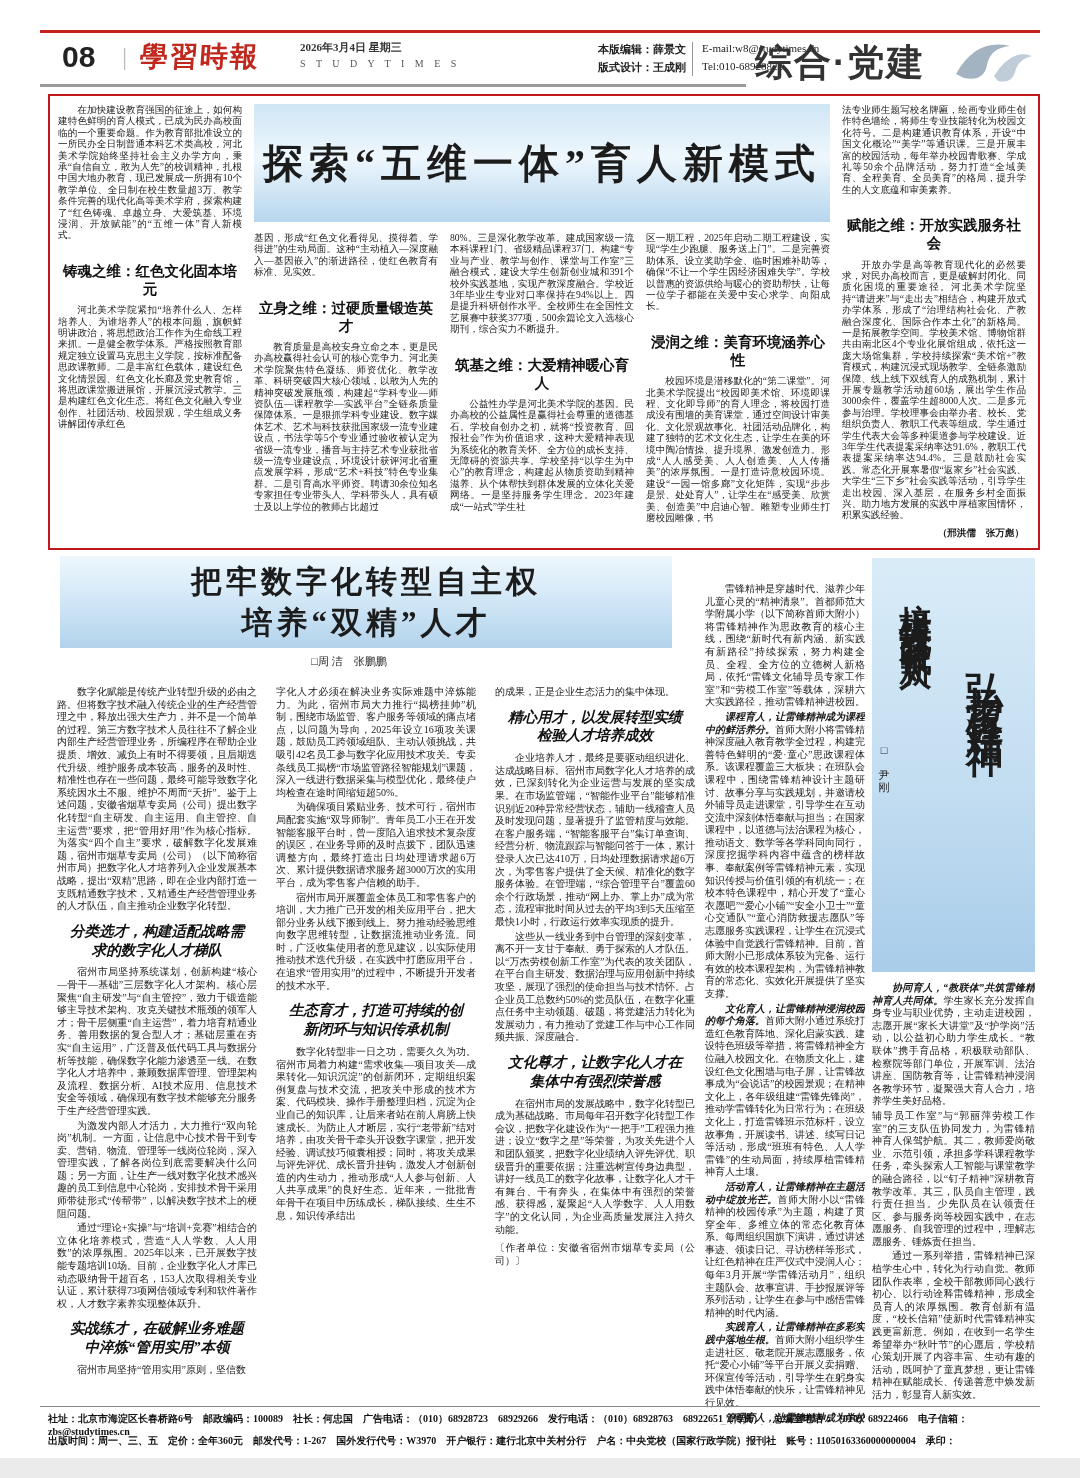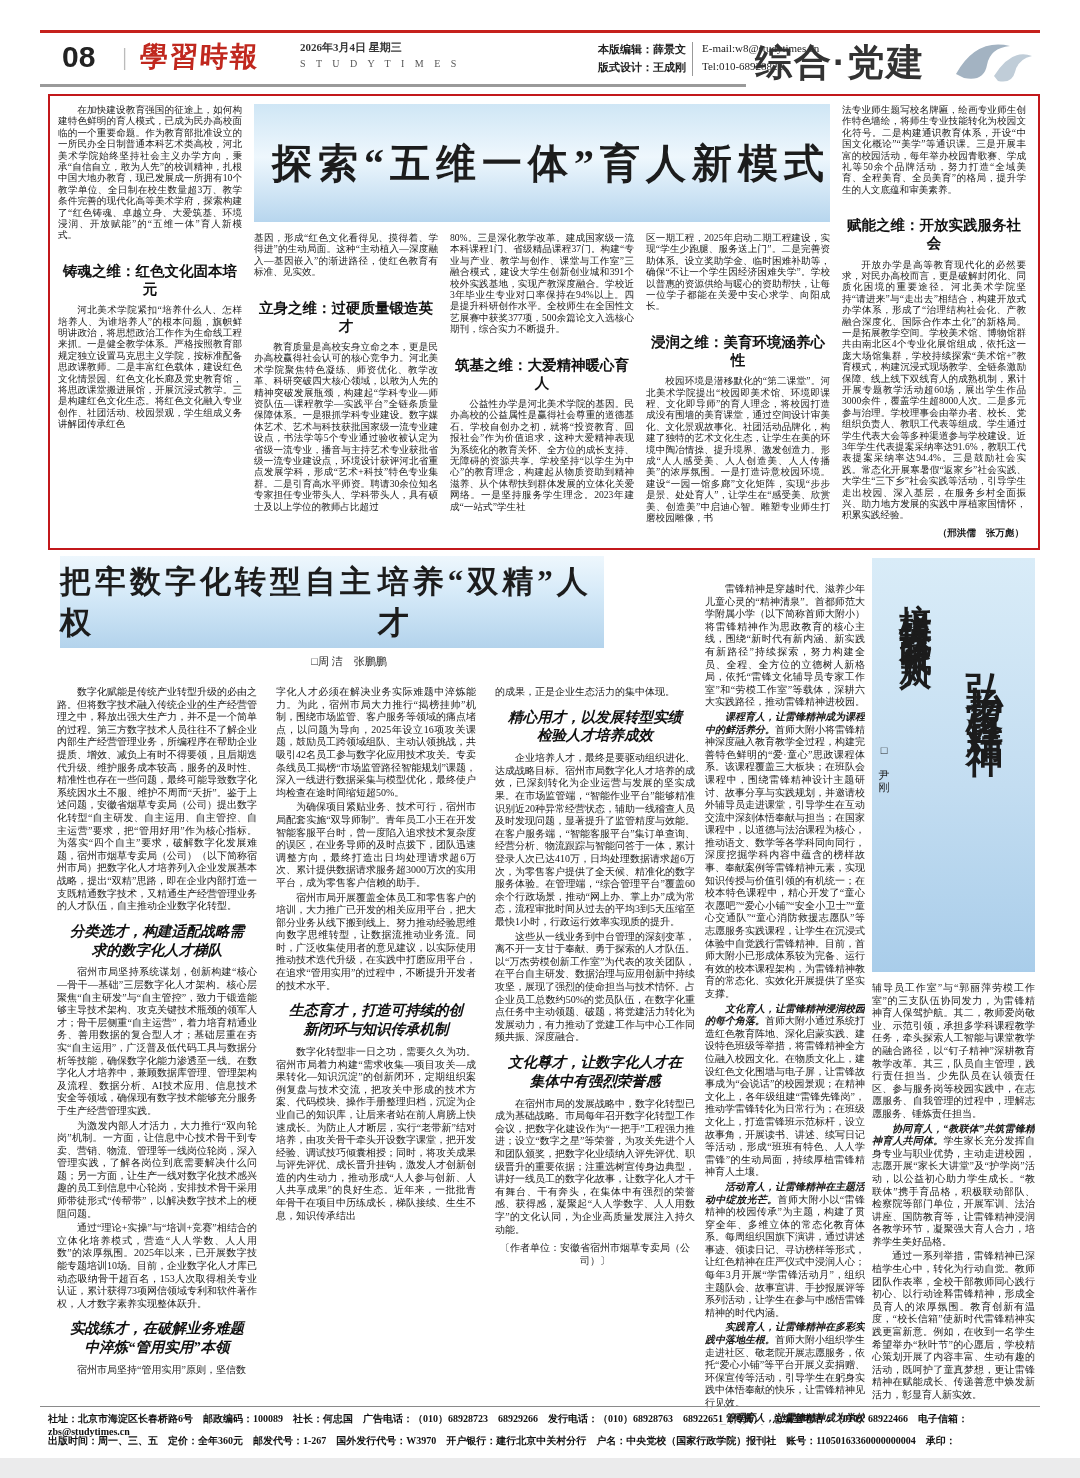--- a/index.html
+++ b/index.html
@@ -25,26 +25,26 @@
   
   .a1box{left:48px;top:94px;width:988px;height:452px;border:2px solid #c2181b;background:#fff;}
   .a1col{position:absolute;width:184px;overflow:hidden;font-size:9.6px;line-height:11.4px;}
   .a1c1{left:8px;top:8px;height:438px;}
   .a1c2{left:204px;top:136px;height:308px;}
   .a1c3{left:400px;top:136px;height:308px;}
   .a1c4{left:596px;top:136px;height:308px;}
   .a1c5{left:792px;top:8px;height:438px;}
   .a1-banner{position:absolute;left:204px;top:8px;width:576px;height:118px;
              background:linear-gradient(180deg,#cfe6f5 0%,#eef7fd 45%,#b7d6ee 100%);
-             display:flex;align-items:center;justify-content:flex-end;}
+             display:flex;align-items:center;justify-content:center;}
   .a1-title{font-size:40px;font-weight:bold;letter-spacing:6px;color:#1c1c1c;}
   
-  .a2-banner{left:60px;top:556px;width:544px;height:92px;
+  .a2-banner{left:60px;top:556px;width:612px;height:92px;
              background:linear-gradient(180deg,#eef7fd 0%,#d6eaf8 40%,#b3d3ec 100%);
-             display:flex;flex-direction:row;align-items:center;justify-content:center;}
+             display:flex;flex-direction:column;align-items:center;justify-content:center;}
   .a2-t{font-size:31px;font-weight:bold;letter-spacing:4px;color:#1c1c1c;line-height:41px;}
   .a2-byline{left:60px;top:654px;width:578px;text-align:center;font-size:11px;color:#222;}
   .a2col{position:absolute;top:686px;width:200px;height:716px;overflow:hidden;font-size:10px;line-height:12.6px;}
   .a2c1{left:57px;} .a2c2{left:276px;} .a2c3{left:495px;}
   
   .a3colA{left:705px;top:560px;width:160px;height:842px;overflow:hidden;font-size:10px;line-height:12.6px;position:absolute;margin-top:23px;}
   .a3-banner{left:872px;top:558px;width:163px;height:414px;
              background:linear-gradient(180deg,#d9ecf8 0%,#c3ddf1 55%,#a9cdea 100%);}
   .vt-main{writing-mode:vertical-rl;font-size:32px;font-weight:bold;letter-spacing:7px;
            position:absolute;top:20px;left:22px;color:#1c1c1c;}
@@ -54,21 +54,21 @@
   .a3colB{left:872px;top:982px;width:163px;height:420px;overflow:hidden;font-size:10px;line-height:12.6px;position:absolute;}
   
   .para{margin:0 0 2px;text-indent:2em;text-align:justify;}
   .pc{text-indent:0;}
   .sub{font-family:"Liberation Sans",sans-serif;font-weight:bold;font-size:14.5px;
        text-align:center;margin:21px 0 6px;line-height:1.25;text-indent:0;color:#111;}
   .sub2{font-weight:bold;font-style:italic;font-size:14.5px;text-align:center;
         margin:9px 8px 7px;line-height:1.3;text-indent:0;color:#111;}
   .lead{font-weight:bold;font-style:italic;}
   .byline-end{text-align:right;font-weight:bold;margin:6px 2px 0;text-indent:0;}
-  .author-note{text-align:center;margin-top:6px;text-indent:0;}
+  .author-note{margin-top:6px;text-indent:0;}
   
   .foot-rule{left:40px;top:1406px;width:1000px;height:1px;background:#8a8a8a;}
   .foot1{left:48px;top:1412px;width:988px;font-size:10px;font-weight:bold;color:#111;}
   .foot2{left:48px;top:1434px;width:988px;font-size:10px;font-weight:bold;color:#111;}
   .edge-bottom{left:0;top:1458px;width:1080px;height:20px;background:#ebebec;}
 </style>
 </head>
 <body>
 
 <div class="page">
@@ -161,22 +161,22 @@
       <p class="para"><strong class="lead">活动育人，让雷锋精神在主题活动中绽放光芒。</strong>首师大附小以“雷锋精神的校园传承”为主题，构建了贯穿全年、多维立体的常态化教育体系。每周组织国旗下演讲，通过讲述事迹、领读日记、寻访榜样等形式，让红色精神在庄严仪式中浸润人心；每年3月开展“学雷锋活动月”，组织主题队会、故事宣讲、手抄报展评等系列活动，让学生在参与中感悟雷锋精神的时代内涵。</p>
       <p class="para"><strong class="lead">实践育人，让雷锋精神在多彩实践中落地生根。</strong>首师大附小组织学生走进社区、敬老院开展志愿服务，依托“爱心小铺”等平台开展义卖捐赠、环保宣传等活动，引导学生在躬身实践中体悟奉献的快乐，让雷锋精神见行见效。</p>
       <p class="para"><strong class="lead">管理育人，让雷锋精神成为学校治理的鲜明底色。</strong>首师大附小将学雷锋融入学校管理各环节，干部率先垂范、担当作为。学校依托“雷锋文化</p>
     </div>
   <div class="abs a3-banner">
     <div class="vt-main">培根铸魂育时代新人</div>
     <div class="vt-sub">弘扬雷锋精神</div>
     <div class="vt-by">□尹 刚</div>
   </div>
   <div class="a3colB">
+      <p class="para"><strong class="lead">协同育人，“教联体”共筑雷锋精神育人共同体。</strong>学生家长充分发挥自身专业与职业优势，主动走进校园，志愿开展“家长大讲堂”及“护学岗”活动，以公益初心助力学生成长。“教联体”携手育品格，积极联动部队、检察院等部门单位，开展军训、法治讲座、国防教育等，让雷锋精神浸润各教学环节，凝聚强大育人合力，培养学生美好品格。</p>
       <p class="para pc">辅导员工作室”与“郭丽萍劳模工作室”的三支队伍协同发力，为雷锋精神育人保驾护航。其二，教师爱岗敬业、示范引领，承担多学科课程教学任务，牵头探索人工智能与课堂教学的融合路径，以“钉子精神”深耕教育教学改革。其三，队员自主管理，践行责任担当。少先队员在认领责任区、参与服务岗等校园实践中，在志愿服务、自我管理的过程中，理解志愿服务、锤炼责任担当。</p>
-      <p class="para"><strong class="lead">协同育人，“教联体”共筑雷锋精神育人共同体。</strong>学生家长充分发挥自身专业与职业优势，主动走进校园，志愿开展“家长大讲堂”及“护学岗”活动，以公益初心助力学生成长。“教联体”携手育品格，积极联动部队、检察院等部门单位，开展军训、法治讲座、国防教育等，让雷锋精神浸润各教学环节，凝聚强大育人合力，培养学生美好品格。</p>
       <p class="para">通过一系列举措，雷锋精神已深植学生心中，转化为行动自觉。教师团队作表率，全校干部教师同心践行初心、以行动诠释雷锋精神，形成全员育人的浓厚氛围。教育创新有温度，“校长信箱”使新时代雷锋精神实践更富新意。例如，在收到一名学生希望举办“秋叶节”的心愿后，学校精心策划开展了内容丰富、生动有趣的活动，既呵护了童真梦想，更让雷锋精神在赋能成长、传递善意中焕发新活力，彰显育人新实效。</p>
     </div>
 
   <div class="abs foot-rule"></div>
   <div class="abs foot1">社址：北京市海淀区长春桥路6号　邮政编码：100089　社长：何忠国　广告电话：（010）68928723　68929266　发行电话：（010）68928763　68922651（传真）　总编室电话：（010）68922466　电子信箱：zbs@studytimes.cn</div>
   <div class="abs foot2">出版时间：周一、三、五　定价：全年360元　邮发代号：1-267　国外发行代号：W3970　开户银行：建行北京中关村分行　户名：中央党校（国家行政学院）报刊社　账号：11050163360000000004　承印：</div>
   <div class="abs edge-bottom"></div>
 
 </div>
 

